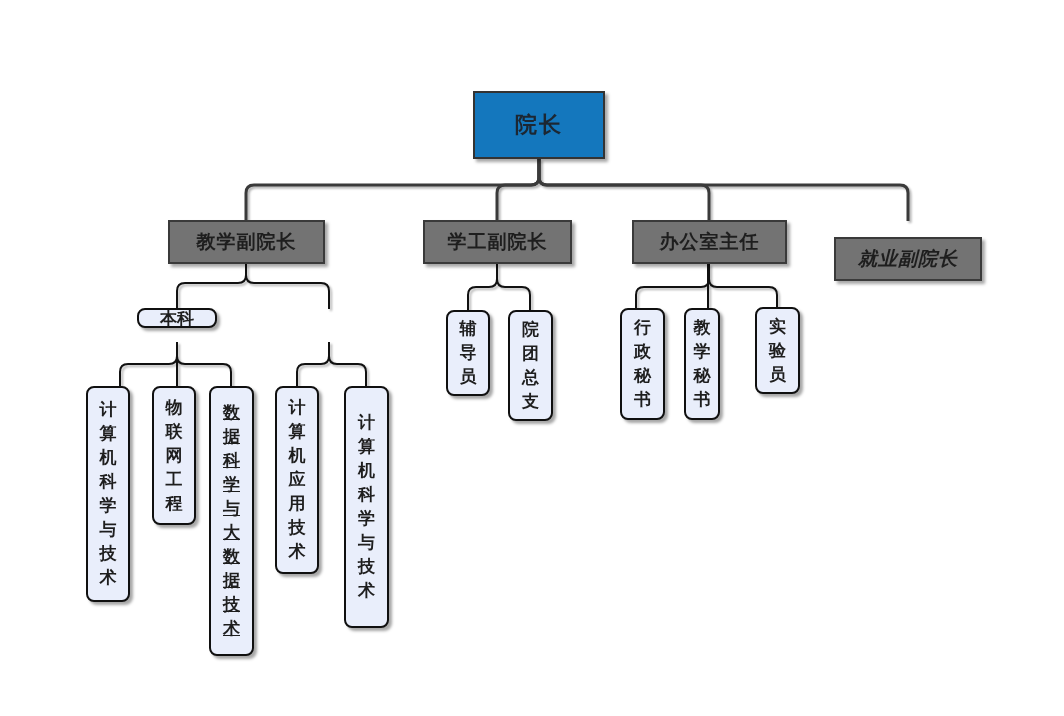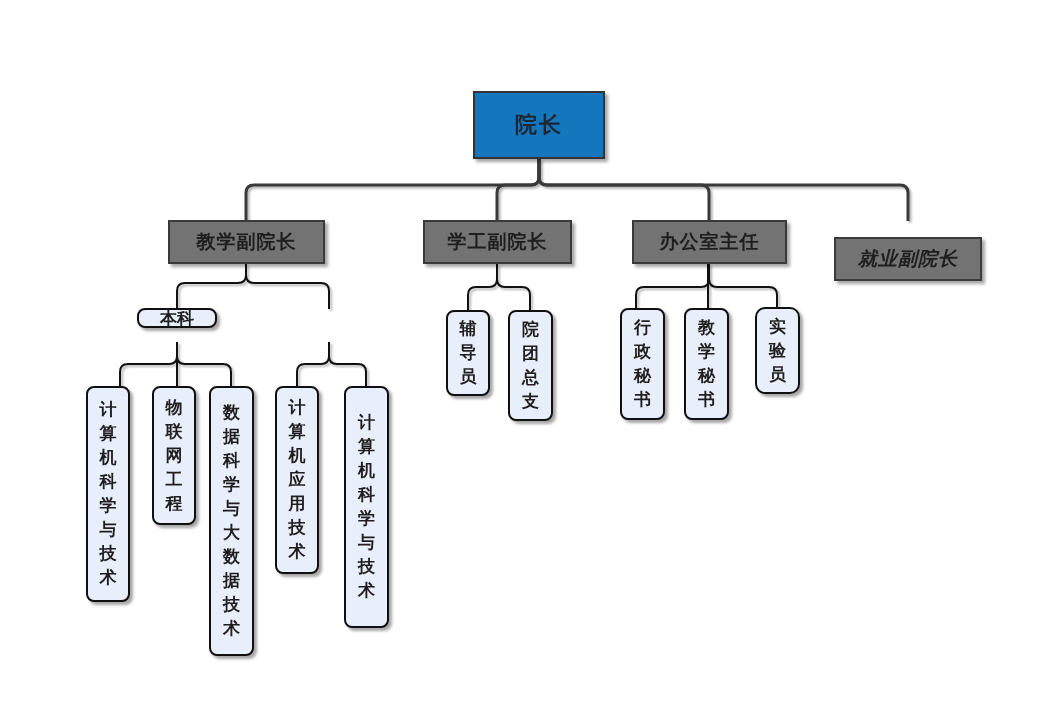--- a/index.html
+++ b/index.html
@@ -59,28 +59,28 @@
   
   .n-dean      { left: 473px; top: 91px;  width: 132px; height: 68px; align-items: center; }
   .n-vpteach   { left: 168px; top: 220px; width: 157px; height: 44px; }
   .n-vpstudent { left: 423px; top: 220px; width: 149px; height: 44px; }
   .n-office    { left: 632px; top: 220px; width: 155px; height: 44px; }
   .n-vpemploy  { left: 834px; top: 237px; width: 148px; height: 44px; font-style: italic; }
   .n-benke     { left: 137px; top: 308px; width: 80px;  height: 20px; align-items: center; }
   .n-zhuanke   { left: 282px; top: 308px; width: 94px;  height: 34px; }
   .n-cs        { left: 86px;  top: 386px; width: 44px;  height: 216px; }
   .n-iot       { left: 152px; top: 386px; width: 44px;  height: 139px; }
-  .n-data      { left: 209px; top: 386px; width: 45px;  height: 270px; }
+  .n-data      { left: 209px; top: 386px; width: 45px;  height: 270px; text-decoration: underline; }
   .n-app       { left: 275px; top: 386px; width: 44px;  height: 188px; }
   .n-esports   { left: 344px; top: 386px; width: 45px;  height: 242px; }
   .n-counselor { left: 446px; top: 310px; width: 44px;  height: 86px; }
   .n-league    { left: 508px; top: 310px; width: 45px;  height: 111px; justify-content: center; }
   .n-adminsec  { left: 614px; top: 308px; width: 45px;  height: 112px; margin-left: 6px; }
-  .n-teachsec  { left: 684px; top: 308px; width: 45px;  height: 112px; font-family: Liberation Serif, serif; }
-  .n-lab       { left: 755px; top: 307px; width: 45px;  height: 87px; border-radius: 10px; }
+  .n-teachsec  { left: 684px; top: 308px; width: 36px;  height: 112px; font-family: Liberation Serif, serif; }
+  .n-lab       { left: 755px; top: 307px; width: 45px;  height: 87px; }
 </style>
 </head>
 <body>
 
 <div class="canvas">
 
   <svg class="connectors shadowed" viewBox="0 0 1064 716" xmlns="http://www.w3.org/2000/svg" fill="none">
 
     <g stroke="#3a3a3a" stroke-width="3">
       <path d="M539,159 V177 Q539,185 531,185 H254 Q246,185 246,193 V221"></path>

